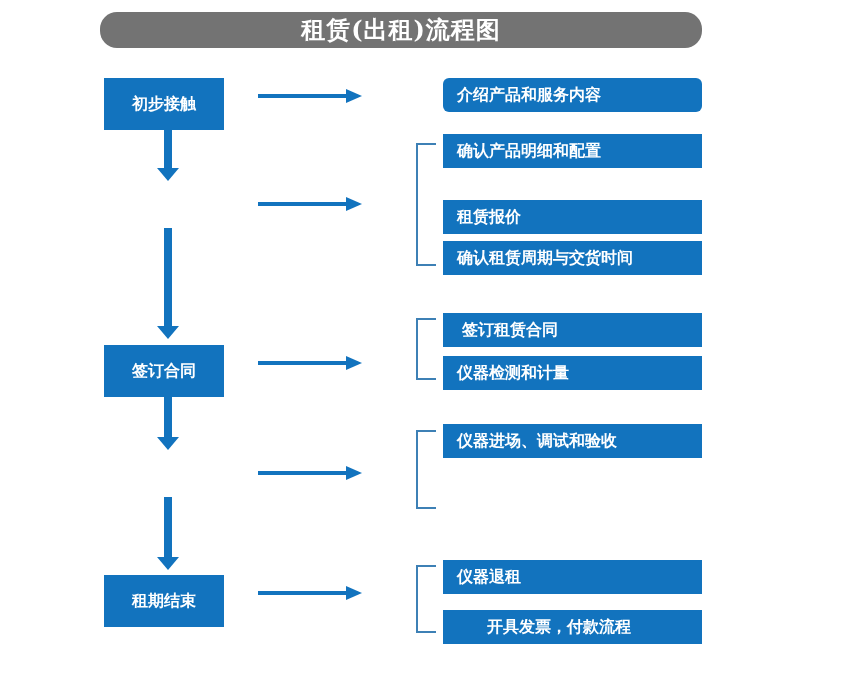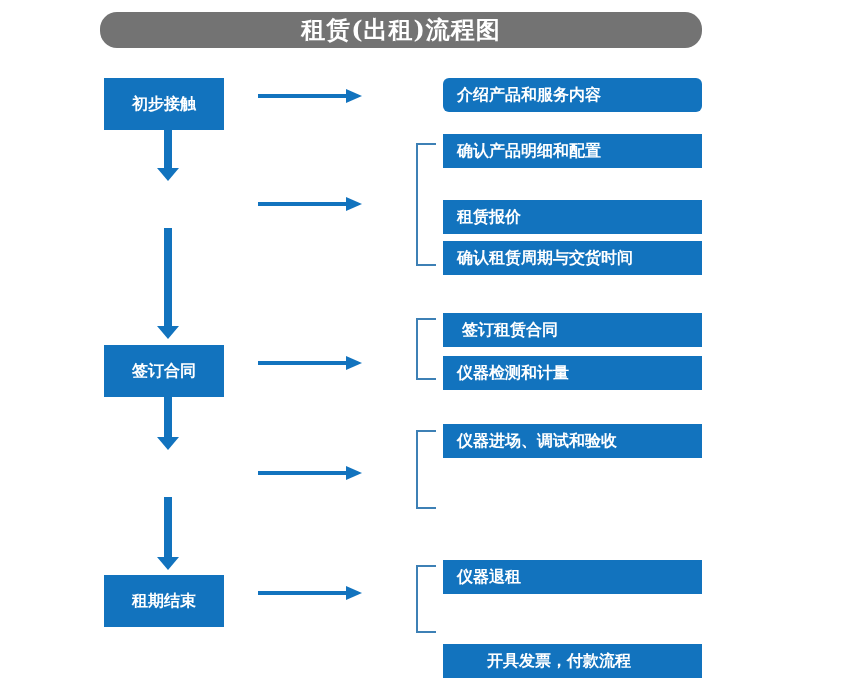--- a/index.html
+++ b/index.html
@@ -185,15 +185,15 @@
   <div class="node detail" style="top:134px;">确认产品明细和配置</div>
   <div class="node detail" style="top:200px;">租赁报价</div>
   <div class="node detail" style="top:241px;">确认租赁周期与交货时间</div>
 
   <div class="node detail" style="top:313px;padding-left:19px;">签订租赁合同</div>
   <div class="node detail" style="top:356px;">仪器检测和计量</div>
 
   <div class="node detail" style="top:424px;">仪器进场、调试和验收</div>
 
   <div class="node detail" style="top:560px;">仪器退租</div>
-  <div class="node detail" style="top:644px;padding-left:44px;">开具发票，付款流程</div>
+  <div class="node detail" style="top:610px;padding-left:44px;">开具发票，付款流程</div>
 
 </div>
 
 </body></html>

